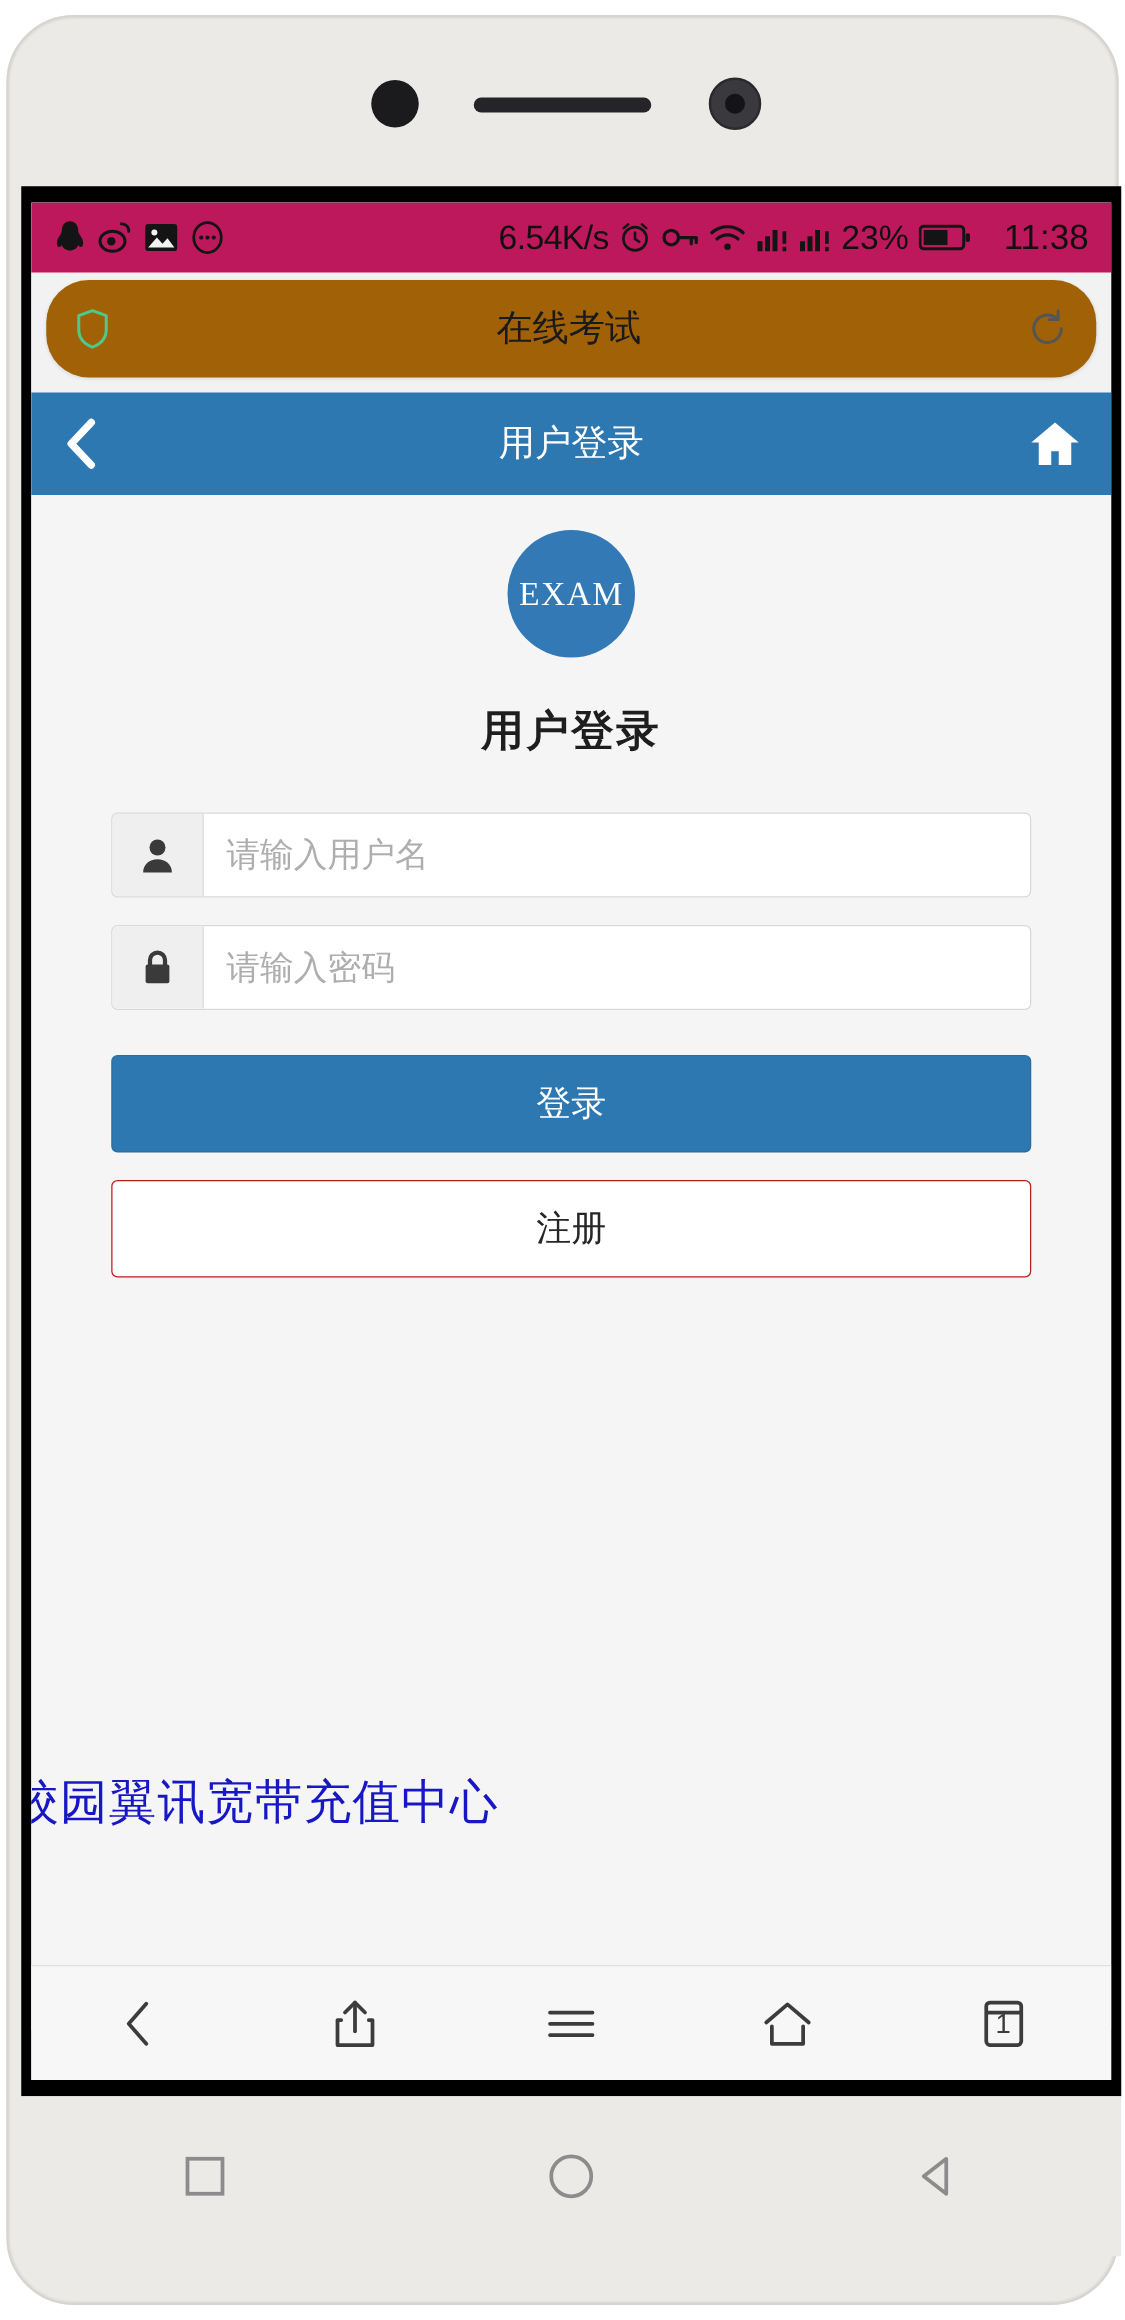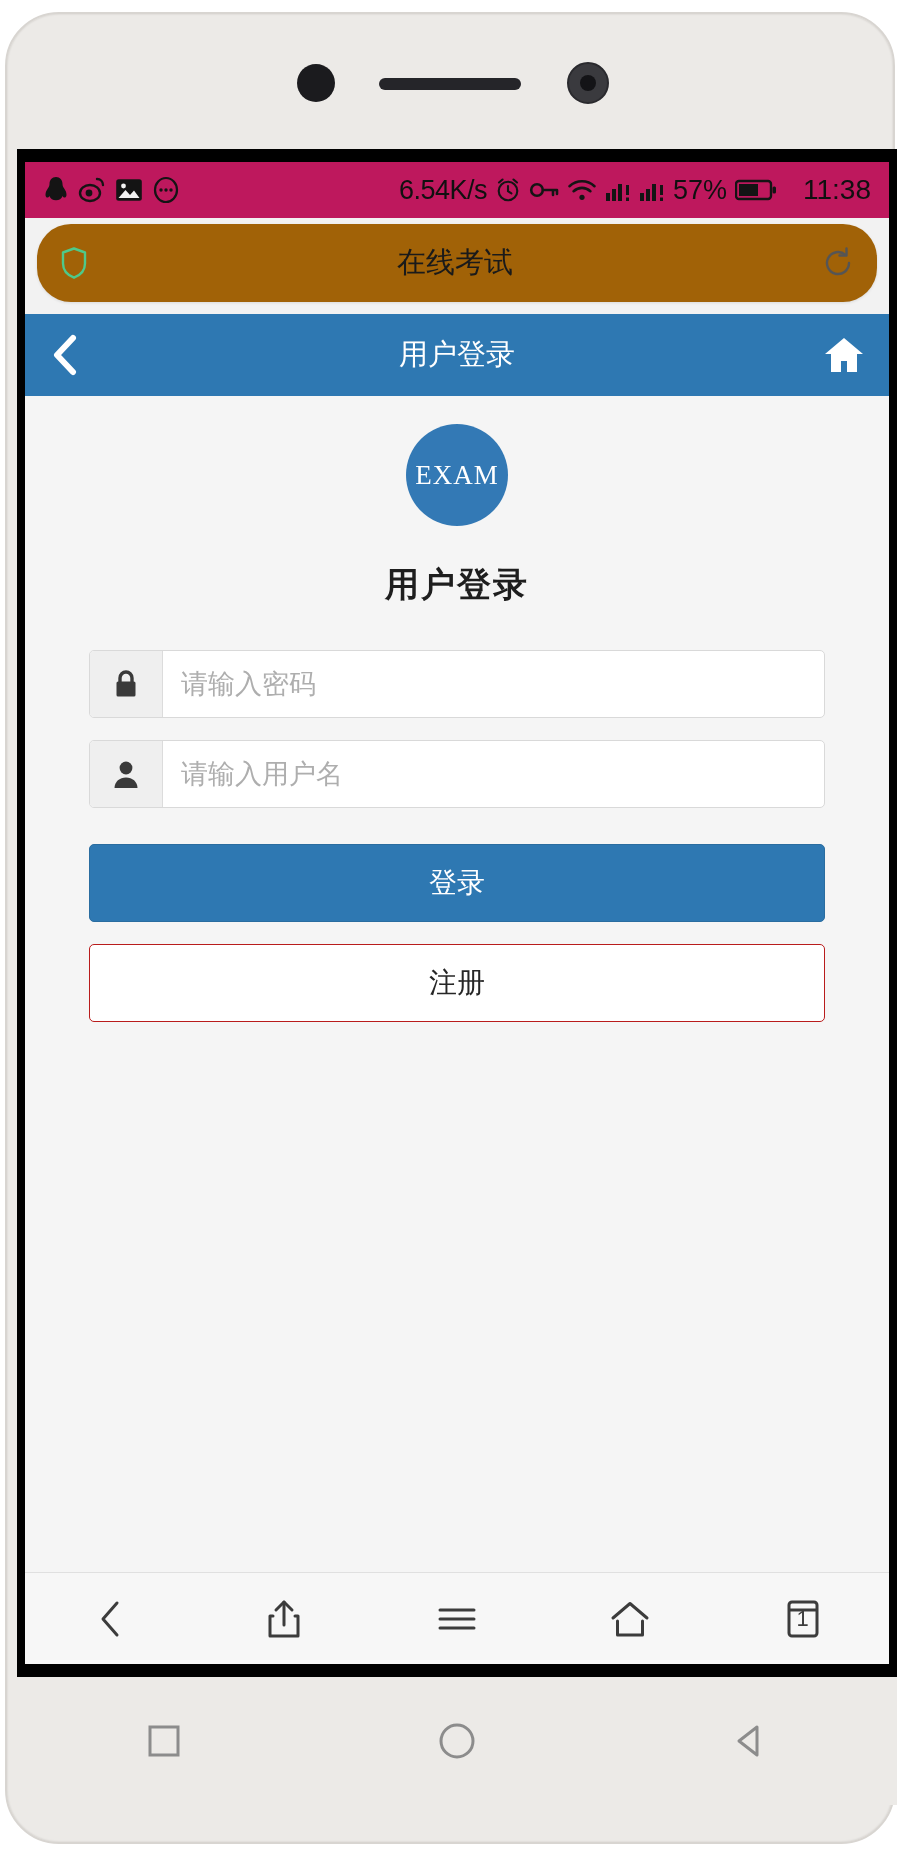--- a/index.html
+++ b/index.html
@@ -394,21 +394,21 @@
           </span>
           <span class="ic">
             <svg width="26" height="24" viewBox="0 0 26 24">
                 <rect x="1" y="15" width="4" height="8" fill="#141414"></rect>
                 <rect x="7" y="11" width="4" height="12" fill="#141414"></rect>
                 <rect x="13" y="6" width="4" height="17" fill="#141414"></rect>
                 <rect x="21" y="7" width="3" height="10" fill="#141414"></rect>
                 <rect x="21" y="19.5" width="3" height="3.5" fill="#141414"></rect>
               </svg>
           </span>
-          <span class="sb-batt-pct">57%</span>
+          <span class="sb-batt-pct">23%</span>
           <span class="ic">
             <svg width="42" height="24" viewBox="0 0 42 24">
                 <rect x="1" y="3" width="35" height="18" rx="3" fill="none" stroke="#141414" stroke-width="2.4"></rect>
                 <rect x="4" y="6" width="19" height="12" fill="#141414"></rect>
                 <rect x="37.5" y="8.5" width="3.5" height="7" rx="1.5" fill="#141414"></rect>
               </svg>
           </span>
           <span class="sb-time">11:38</span>
         </div>
       </div>
@@ -448,45 +448,46 @@
         </div>
       </div>
 
       <div class="content">
 
         <div class="logo">EXAM</div>
 
         <div class="page-title">用户登录</div>
 
         <div class="form">
+
+          <div class="field">
+            <div class="field-ico">
+              <svg width="28" height="30" viewBox="0 0 28 30">
+                  <circle cx="14" cy="9" r="6.4" fill="#3a3a3a"></circle>
+                  <path d="M2.5 29c0-6.5 5.2-10.6 11.5-10.6S25.5 22.5 25.5 29z" fill="#3a3a3a"></path>
+                </svg>
+            </div>
+            <input type="text" value="" placeholder="请输入用户名" style="">
+          </div>
 
           <div class="field">
             <div class="field-ico">
               <svg width="26" height="30" viewBox="0 0 26 30">
                   <path d="M7 13V9a6 6 0 0 1 12 0v4" fill="none" stroke="#3a3a3a" stroke-width="3.4"></path>
                   <rect x="3.5" y="12.5" width="19" height="15" rx="1.6" fill="#3a3a3a"></rect>
                 </svg>
             </div>
             <input type="password" value="" placeholder="请输入密码" style="">
           </div>
 
-          <div class="field">
-            <div class="field-ico">
-              <svg width="28" height="30" viewBox="0 0 28 30">
-                  <circle cx="14" cy="9" r="6.4" fill="#3a3a3a"></circle>
-                  <path d="M2.5 29c0-6.5 5.2-10.6 11.5-10.6S25.5 22.5 25.5 29z" fill="#3a3a3a"></path>
-                </svg>
-            </div>
-            <input type="text" value="" placeholder="请输入用户名" style="">
-          </div>
-
           <button class="btn btn-login">登录</button>
           <button class="btn btn-register">注册</button>
         </div>
 
+        <div class="watermark">校园翼讯宽带充值中心</div>
       </div>
 
       <div class="browser-toolbar">
         <div class="tb-item">
           <span class="ic">
             <svg width="34" height="40" viewBox="0 0 34 40">
                 <path d="M23 4L9 20l14 16" fill="none" stroke="#3c3c3c" stroke-width="3" stroke-linecap="round" stroke-linejoin="round"></path>
               </svg>
           </span>
         </div>

